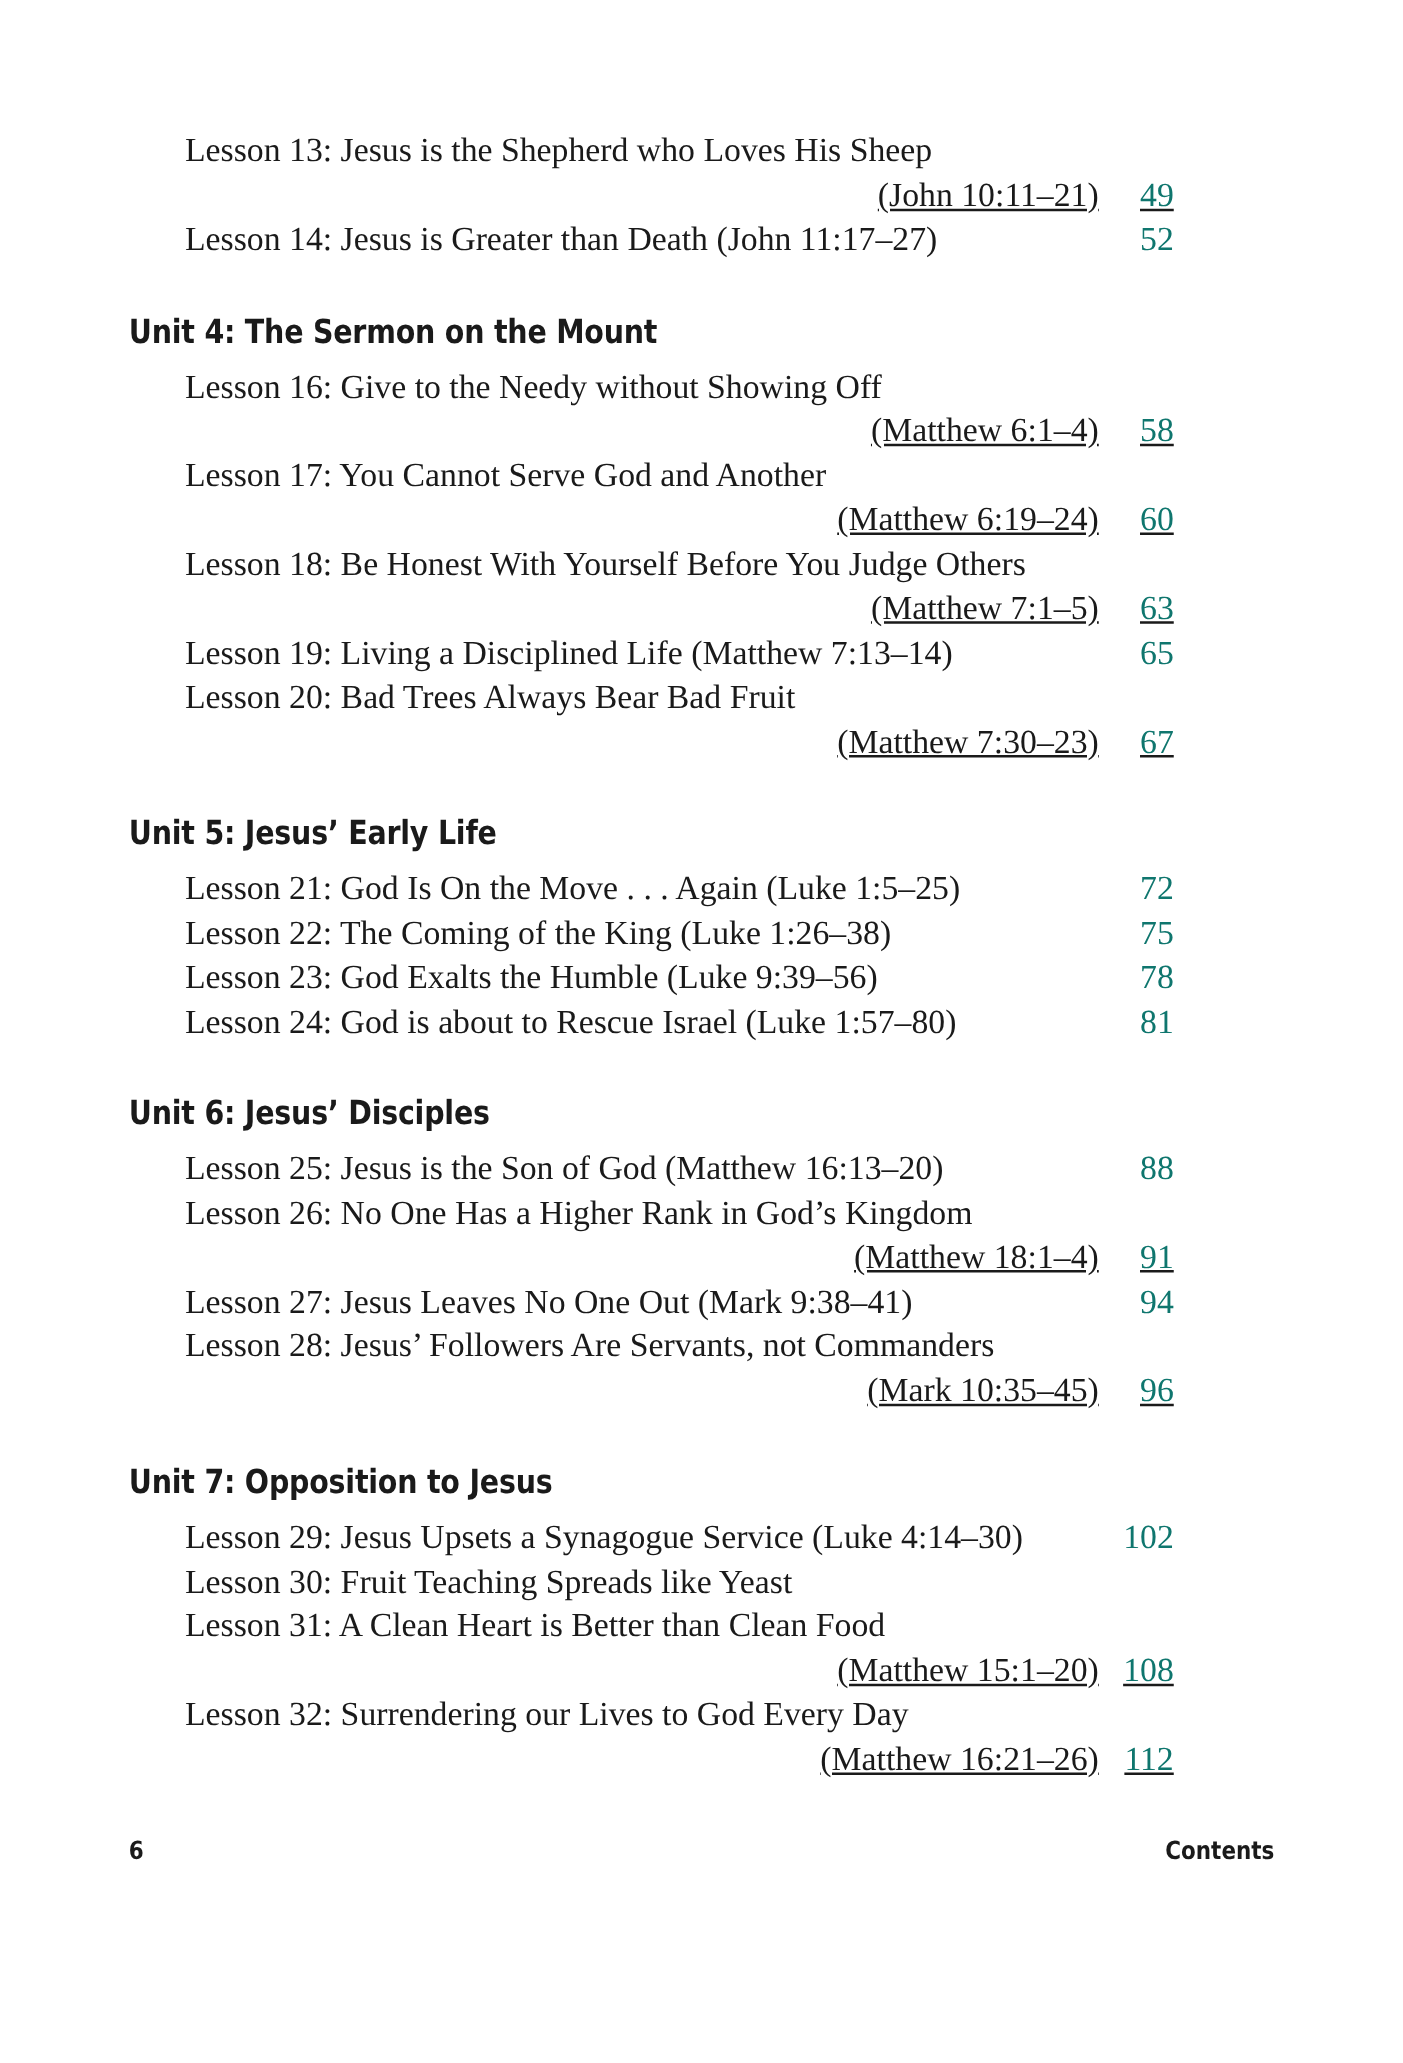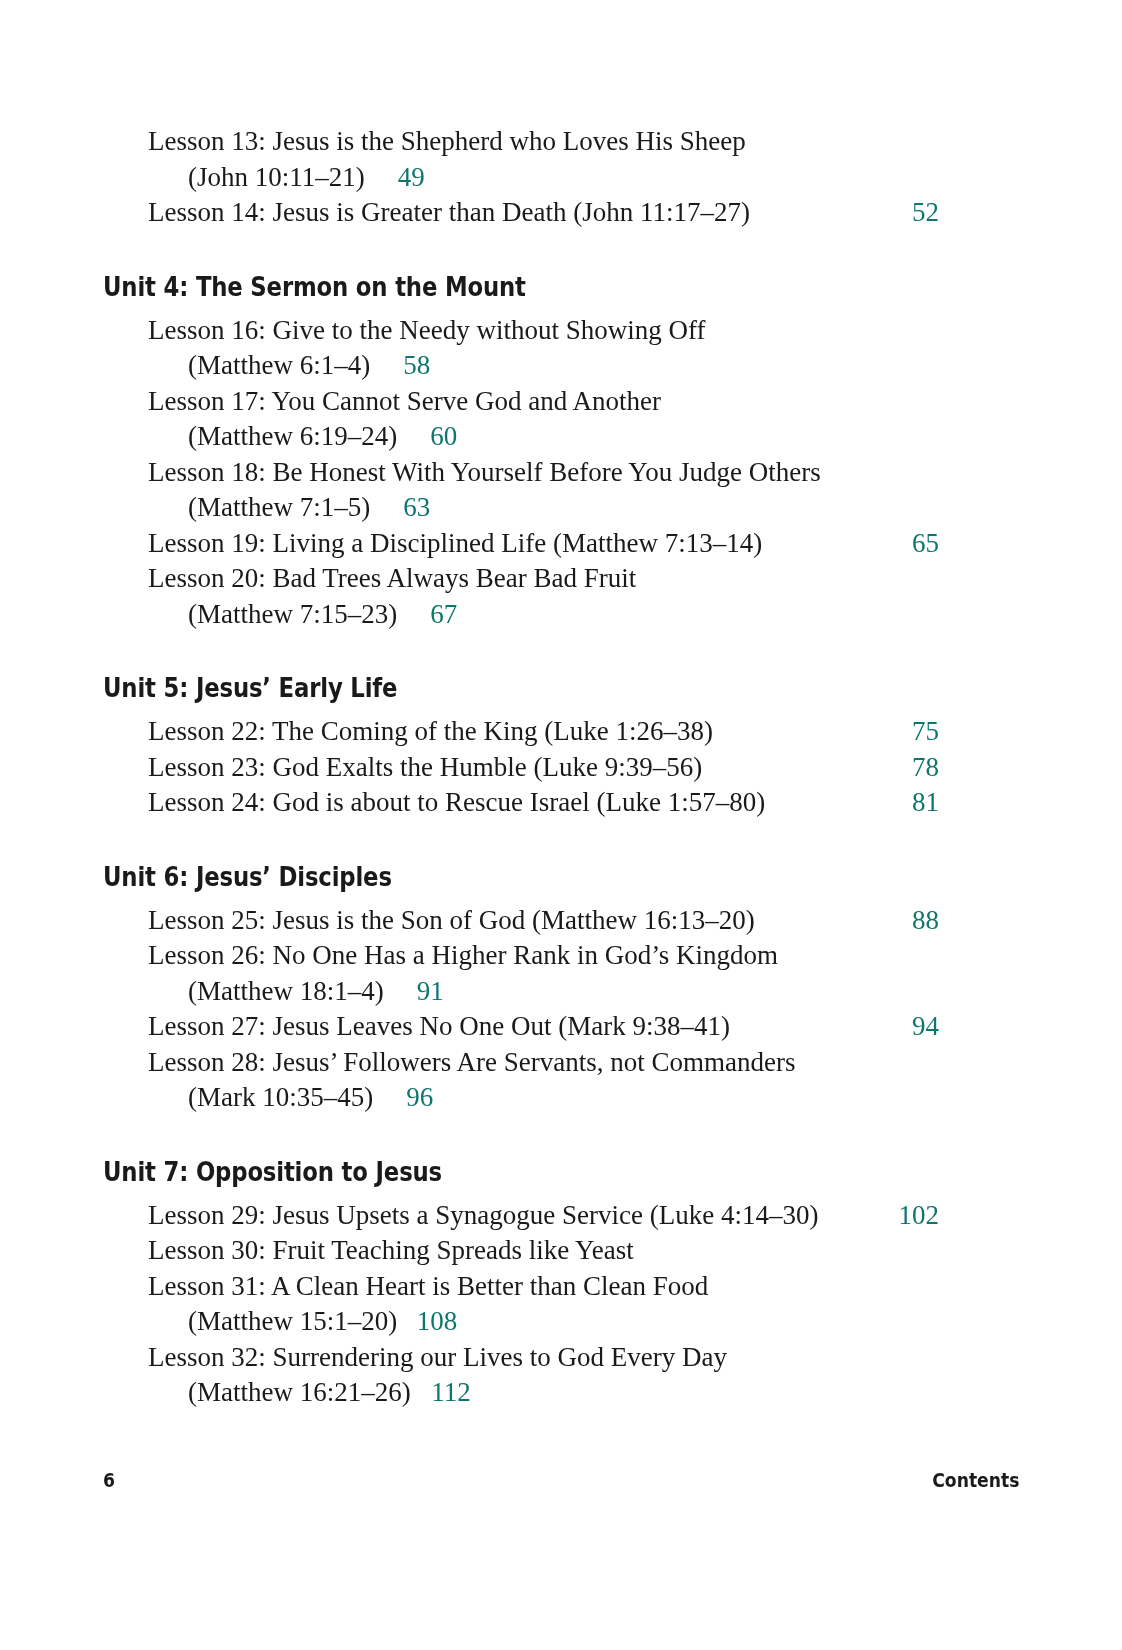--- a/index.html
+++ b/index.html
@@ -11,21 +11,21 @@
     position: relative;
     width: 1122px;
     height: 1650px;
     background: #ffffff;
     box-sizing: border-box;
     overflow: hidden;
   }
   .content {
     position: absolute;
     left: 103px;
-    top: 124px;
+    top: 103px;
     width: 836px;
   }
 
   
   .unit-heading {
     font-family: "DejaVu Sans", sans-serif;
     font-weight: bold;
     font-size: 26.5px;
     letter-spacing: -0.2px;
     color: #1a1a1a;
@@ -85,21 +85,22 @@
   
   .lesson-row.two-line {
     display: block;
   }
   .lesson-row.two-line .line1 {
     display: block;
   }
   .lesson-row.two-line .line2 {
     display: flex;
     align-items: baseline;
-    justify-content: flex-start;
+    justify-content: flex-end;
+    text-decoration: underline;
   }
   .lesson-row.two-line .line2 .lesson-cont {
     padding-left: 40px;
     padding-right: 14px;
   }
 
   
   .footer {
     position: absolute;
     left: 103px;
@@ -168,31 +169,35 @@
                 <span class="lesson-page">63</span>
               </span>
             </li>
             <li class="lesson-row">
               <span class="lesson-text">Lesson 19: Living a Disciplined Life (Matthew 7:13–14)</span>
               <span class="lesson-page">65</span>
             </li>
             <li class="lesson-row two-line">
               <span class="line1"><span class="lesson-text">Lesson 20: Bad Trees Always Bear Bad Fruit</span></span>
               <span class="line2">
-                <span class="lesson-cont">(Matthew 7:15–23)</span>
+                <span class="lesson-cont">(Matthew 7:30–23)</span>
                 <span class="lesson-page">67</span>
               </span>
             </li>
           </ul>
         </div>
         <div class="unit-block">
           <div class="unit-heading-row">
             <div class="unit-heading">Unit 5: Jesus’ Early Life</div>
           </div>
           <ul class="lessons">
+            <li class="lesson-row">
+              <span class="lesson-text">Lesson 21: God Is On the Move . . . Again (Luke 1:5–25)</span>
+              <span class="lesson-page">72</span>
+            </li>
             <li class="lesson-row">
               <span class="lesson-text">Lesson 22: The Coming of the King (Luke 1:26–38)</span>
               <span class="lesson-page">75</span>
             </li>
             <li class="lesson-row">
               <span class="lesson-text">Lesson 23: God Exalts the Humble (Luke 9:39–56)</span>
               <span class="lesson-page">78</span>
             </li>
             <li class="lesson-row">
               <span class="lesson-text">Lesson 24: God is about to Rescue Israel (Luke 1:57–80)</span>

